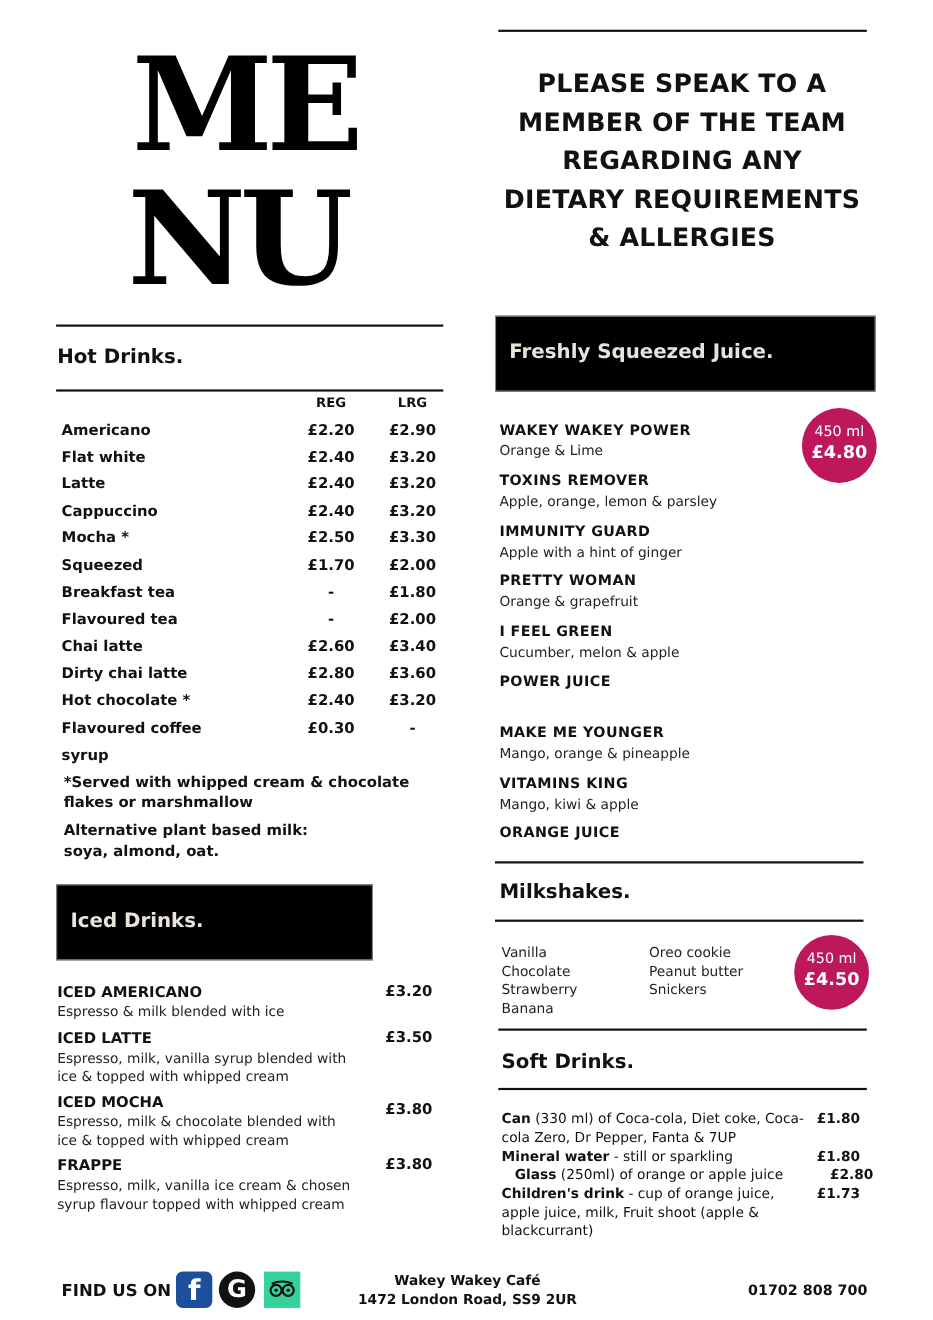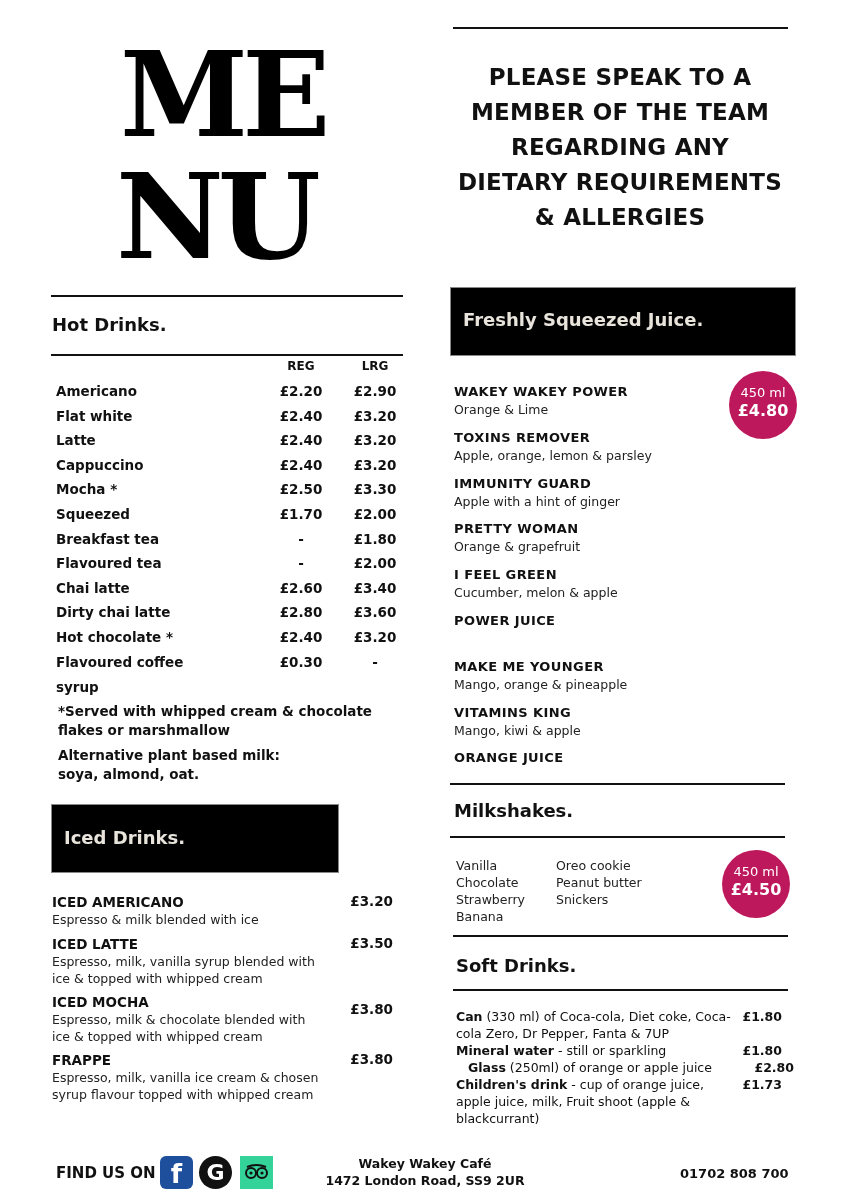--- a/index.html
+++ b/index.html
@@ -215,21 +215,21 @@
 
 <div class="rule" style="left:450px; top:783px; width:335px;"></div>
 <div class="sec-title" style="left:454px; top:800px;">Milkshakes.</div>
 <div class="rule" style="left:450px; top:836px; width:335px;"></div>
 <div id="shake-col1" class="shake" style="left:456px; top:857px;">
     <div>Vanilla</div>
     <div>Chocolate</div>
     <div>Strawberry</div>
     <div>Banana</div>
   </div>
-<div id="shake-col2" class="shake" style="left:556px; top:857px;">
+<div id="shake-col2" class="shake" style="left:590px; top:857px;">
     <div>Oreo cookie</div>
     <div>Peanut butter</div>
     <div>Snickers</div>
   </div>
 <div class="badge" style="left:722px; top:850px;">
   <span class="v">450 ml</span>
   <span class="pr">£4.50</span>
 </div>
 
 <div class="rule" style="left:453px; top:935px; width:335px;"></div>

